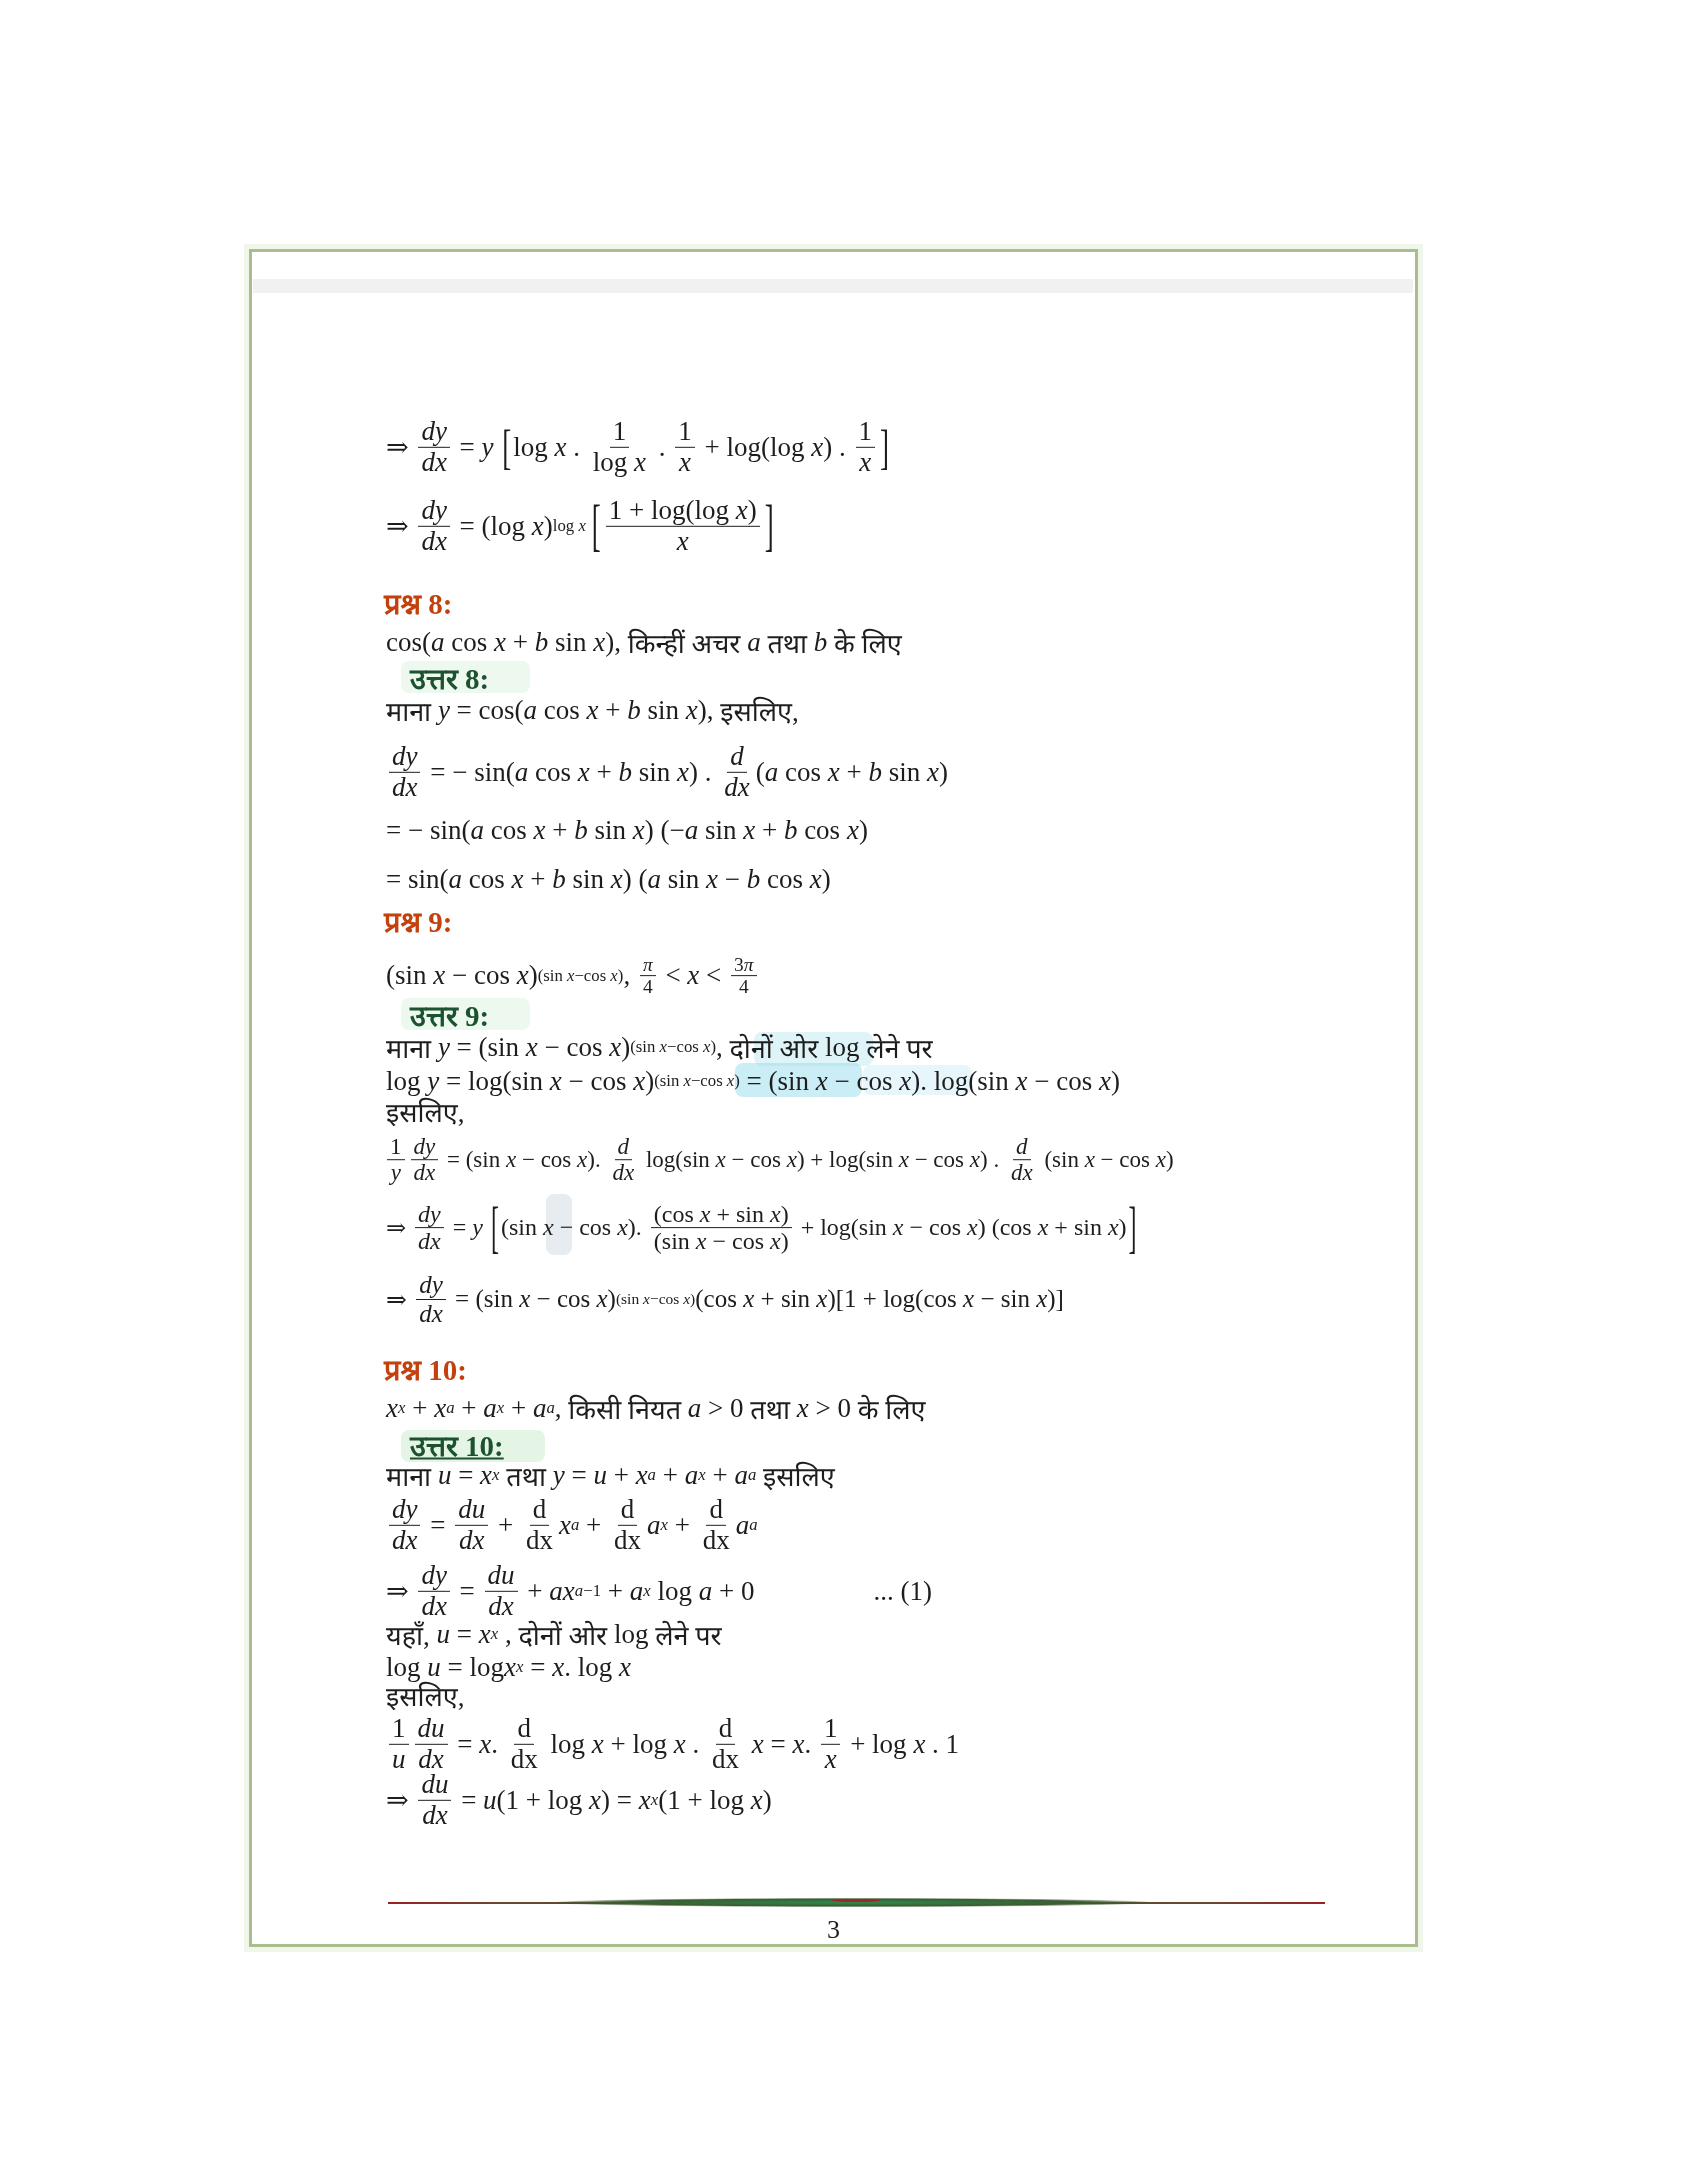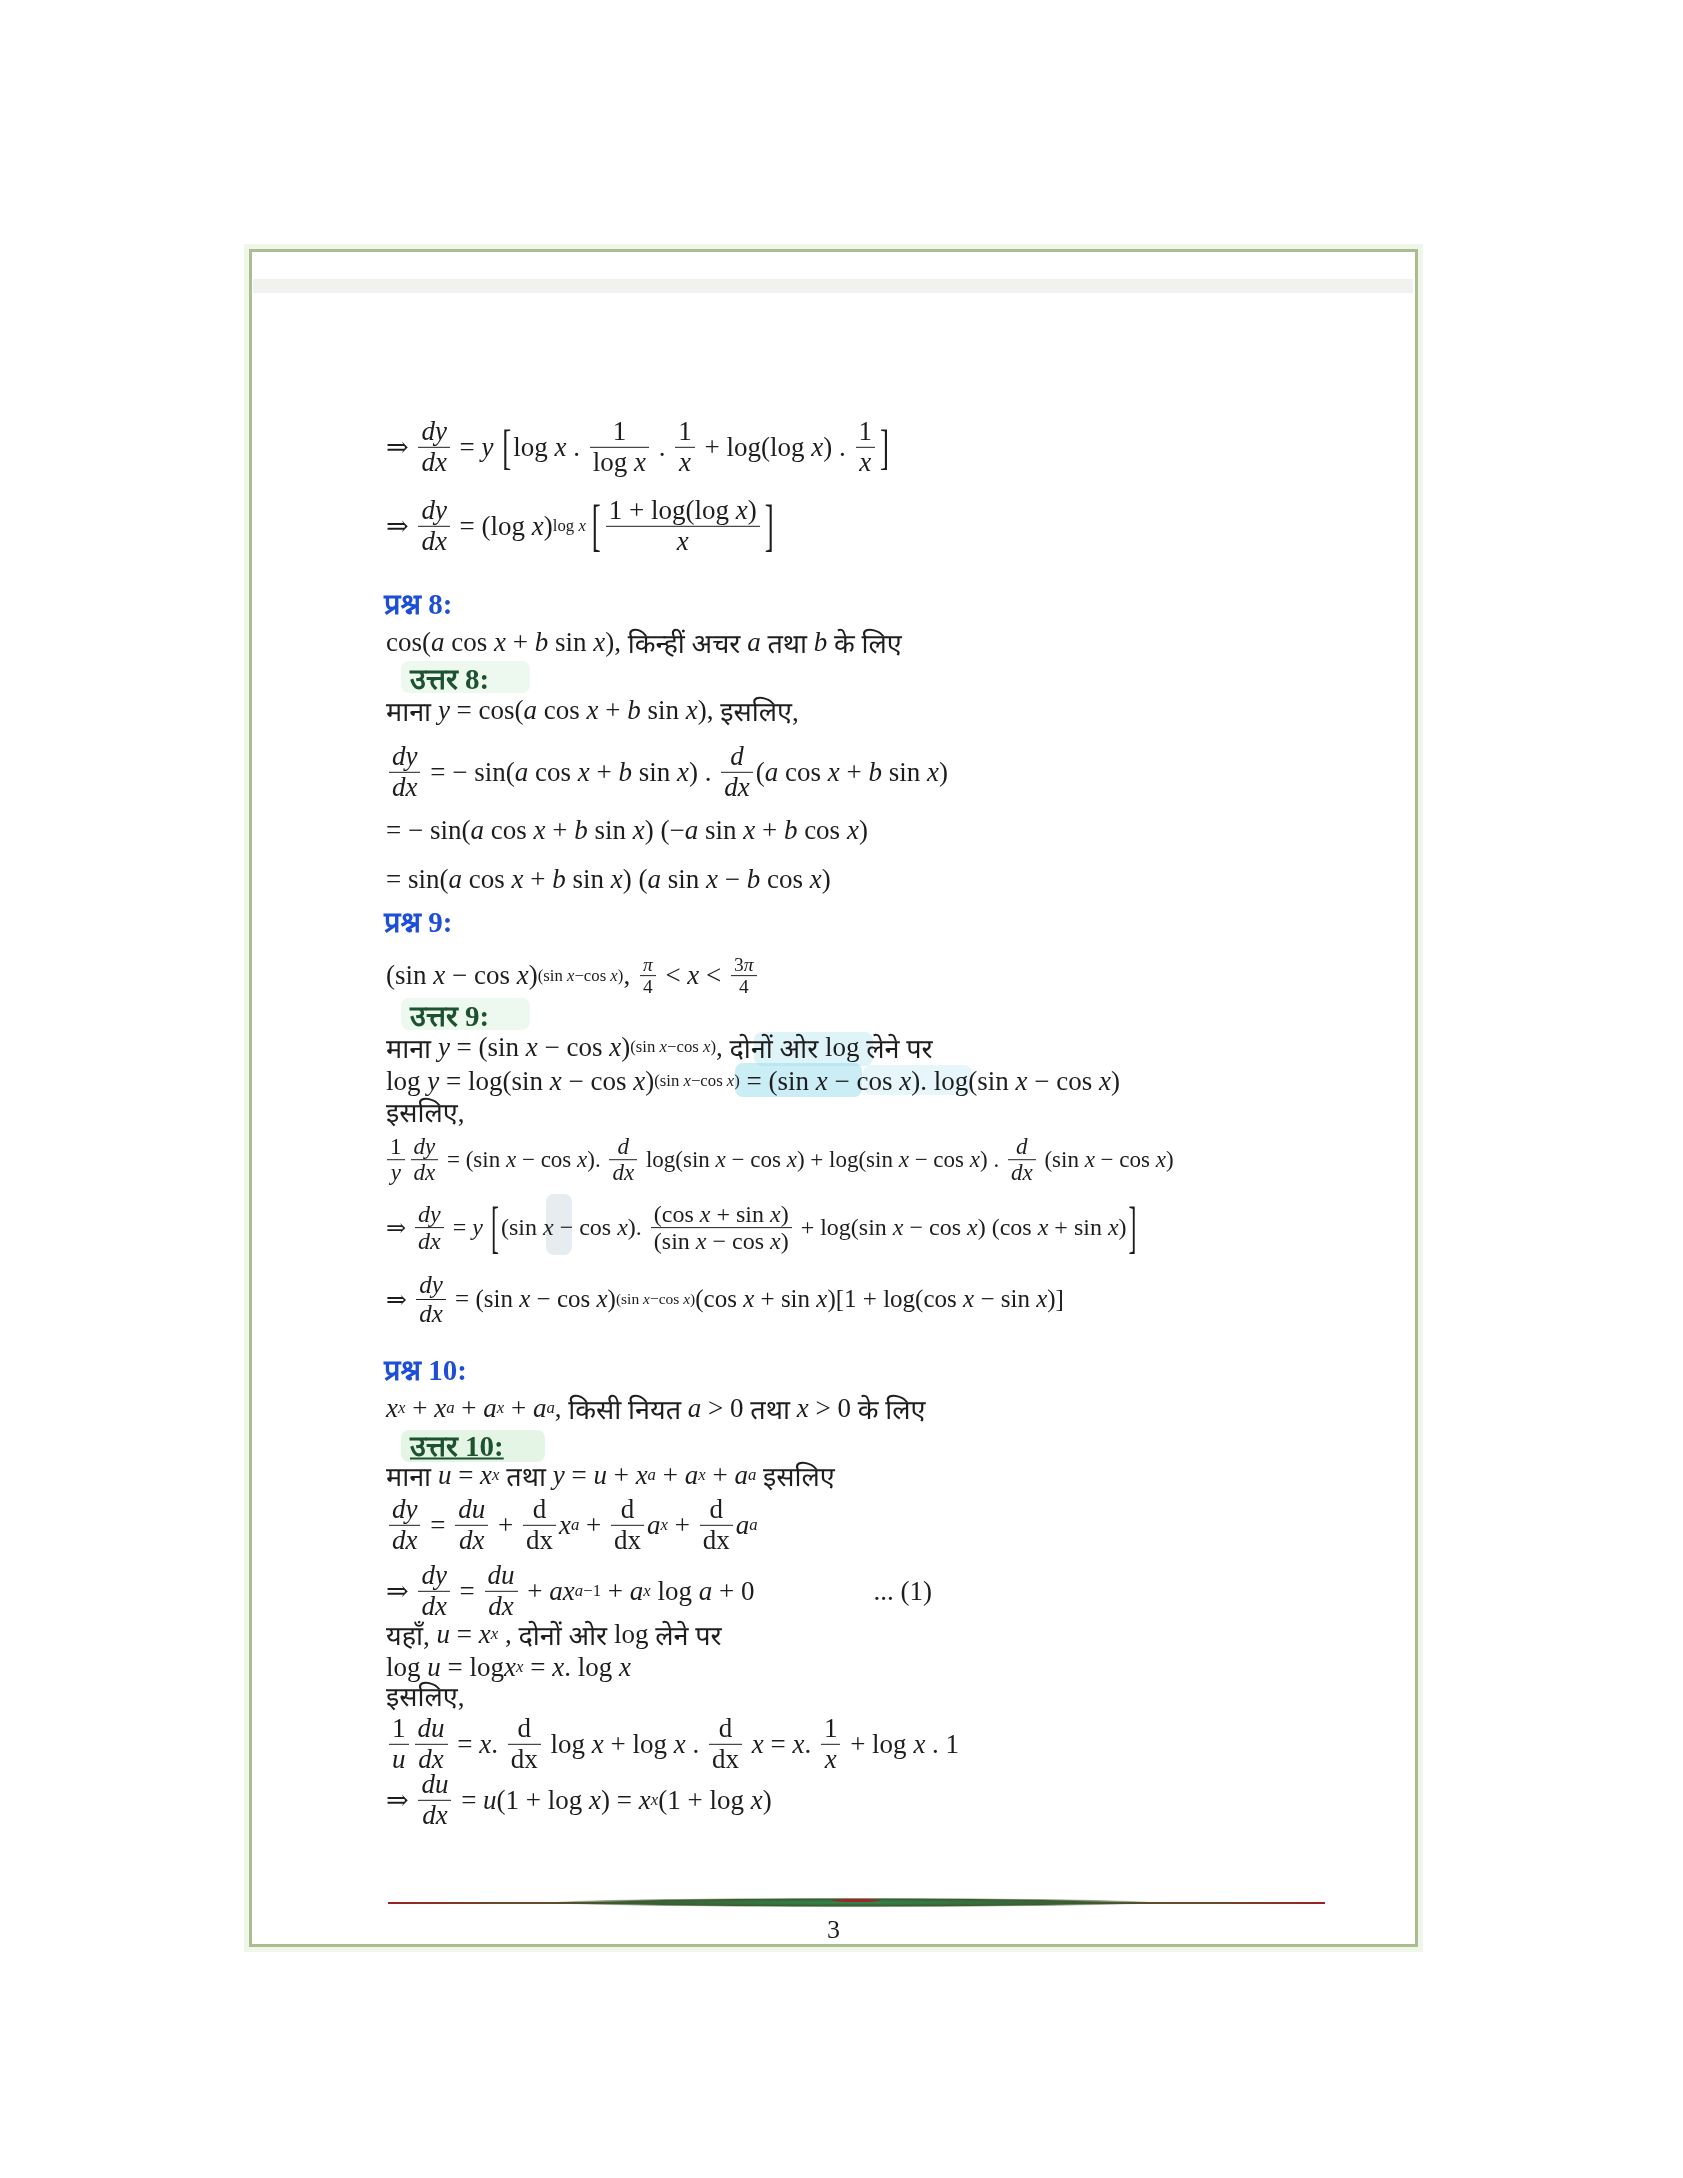--- a/index.html
+++ b/index.html
@@ -7,26 +7,26 @@
   .page{position:relative;width:1683px;height:2178px;background:#ffffff;overflow:hidden;
         font-family:"Liberation Serif","DejaVu Serif",serif;color:#1d1d1d;}
   .frame{position:absolute;left:249px;top:249px;width:1169px;height:1698px;box-sizing:border-box;
          border:3px solid #a9bd8f;box-shadow:0 0 0 5px rgba(214,228,196,0.35);background:#ffffff;}
   .line{position:absolute;transform:translateY(-50%);white-space:pre;z-index:2;display:flex;align-items:center;}
   .mline{font-size:27px;}
   .sz23{font-size:23px;}
   .sz24{font-size:24px;}
   .sz25{font-size:25px;}
   .title{font-size:29px;font-weight:bold;}
-  .tq{color:#1d4ed8;}
+  .tq{color:#c2410c;}
   .ta{color:#1d5230;text-align:center;}
   .it{font-style:italic;}
   .hd{font-style:normal;}
   .ms{font-size:0.62em;vertical-align:0.62em;line-height:1;letter-spacing:0;}
-  .frac{display:inline-flex;flex-direction:column;vertical-align:middle;
+  .frac{display:inline-flex;flex-direction:column;align-items:center;vertical-align:middle;
         line-height:1.1;margin:0 3px;}
   .frac .fn{display:block;border-bottom:1.8px solid #1f1f1f;padding:0 3px;text-align:center;}
   .frac .fd{display:block;padding:0 3px;text-align:center;}
   .fsm{font-size:0.72em;}
   .big{display:inline-block;vertical-align:middle;margin:0 2px;font-weight:400;transform-origin:50% 50%;}
   .sp{display:inline-block;height:1px;}
   .hl{position:absolute;z-index:1;border-radius:8px;}
   .divider{position:absolute;left:388px;top:1897px;width:937px;height:12px;z-index:2;}
   .divider .dline{position:absolute;left:0;right:0;top:5px;height:2px;
       background:linear-gradient(90deg,#9c2121 0%,#6b4a28 12%,#4a4a2a 50%,#6b4a28 88%,#9c2121 100%);}

